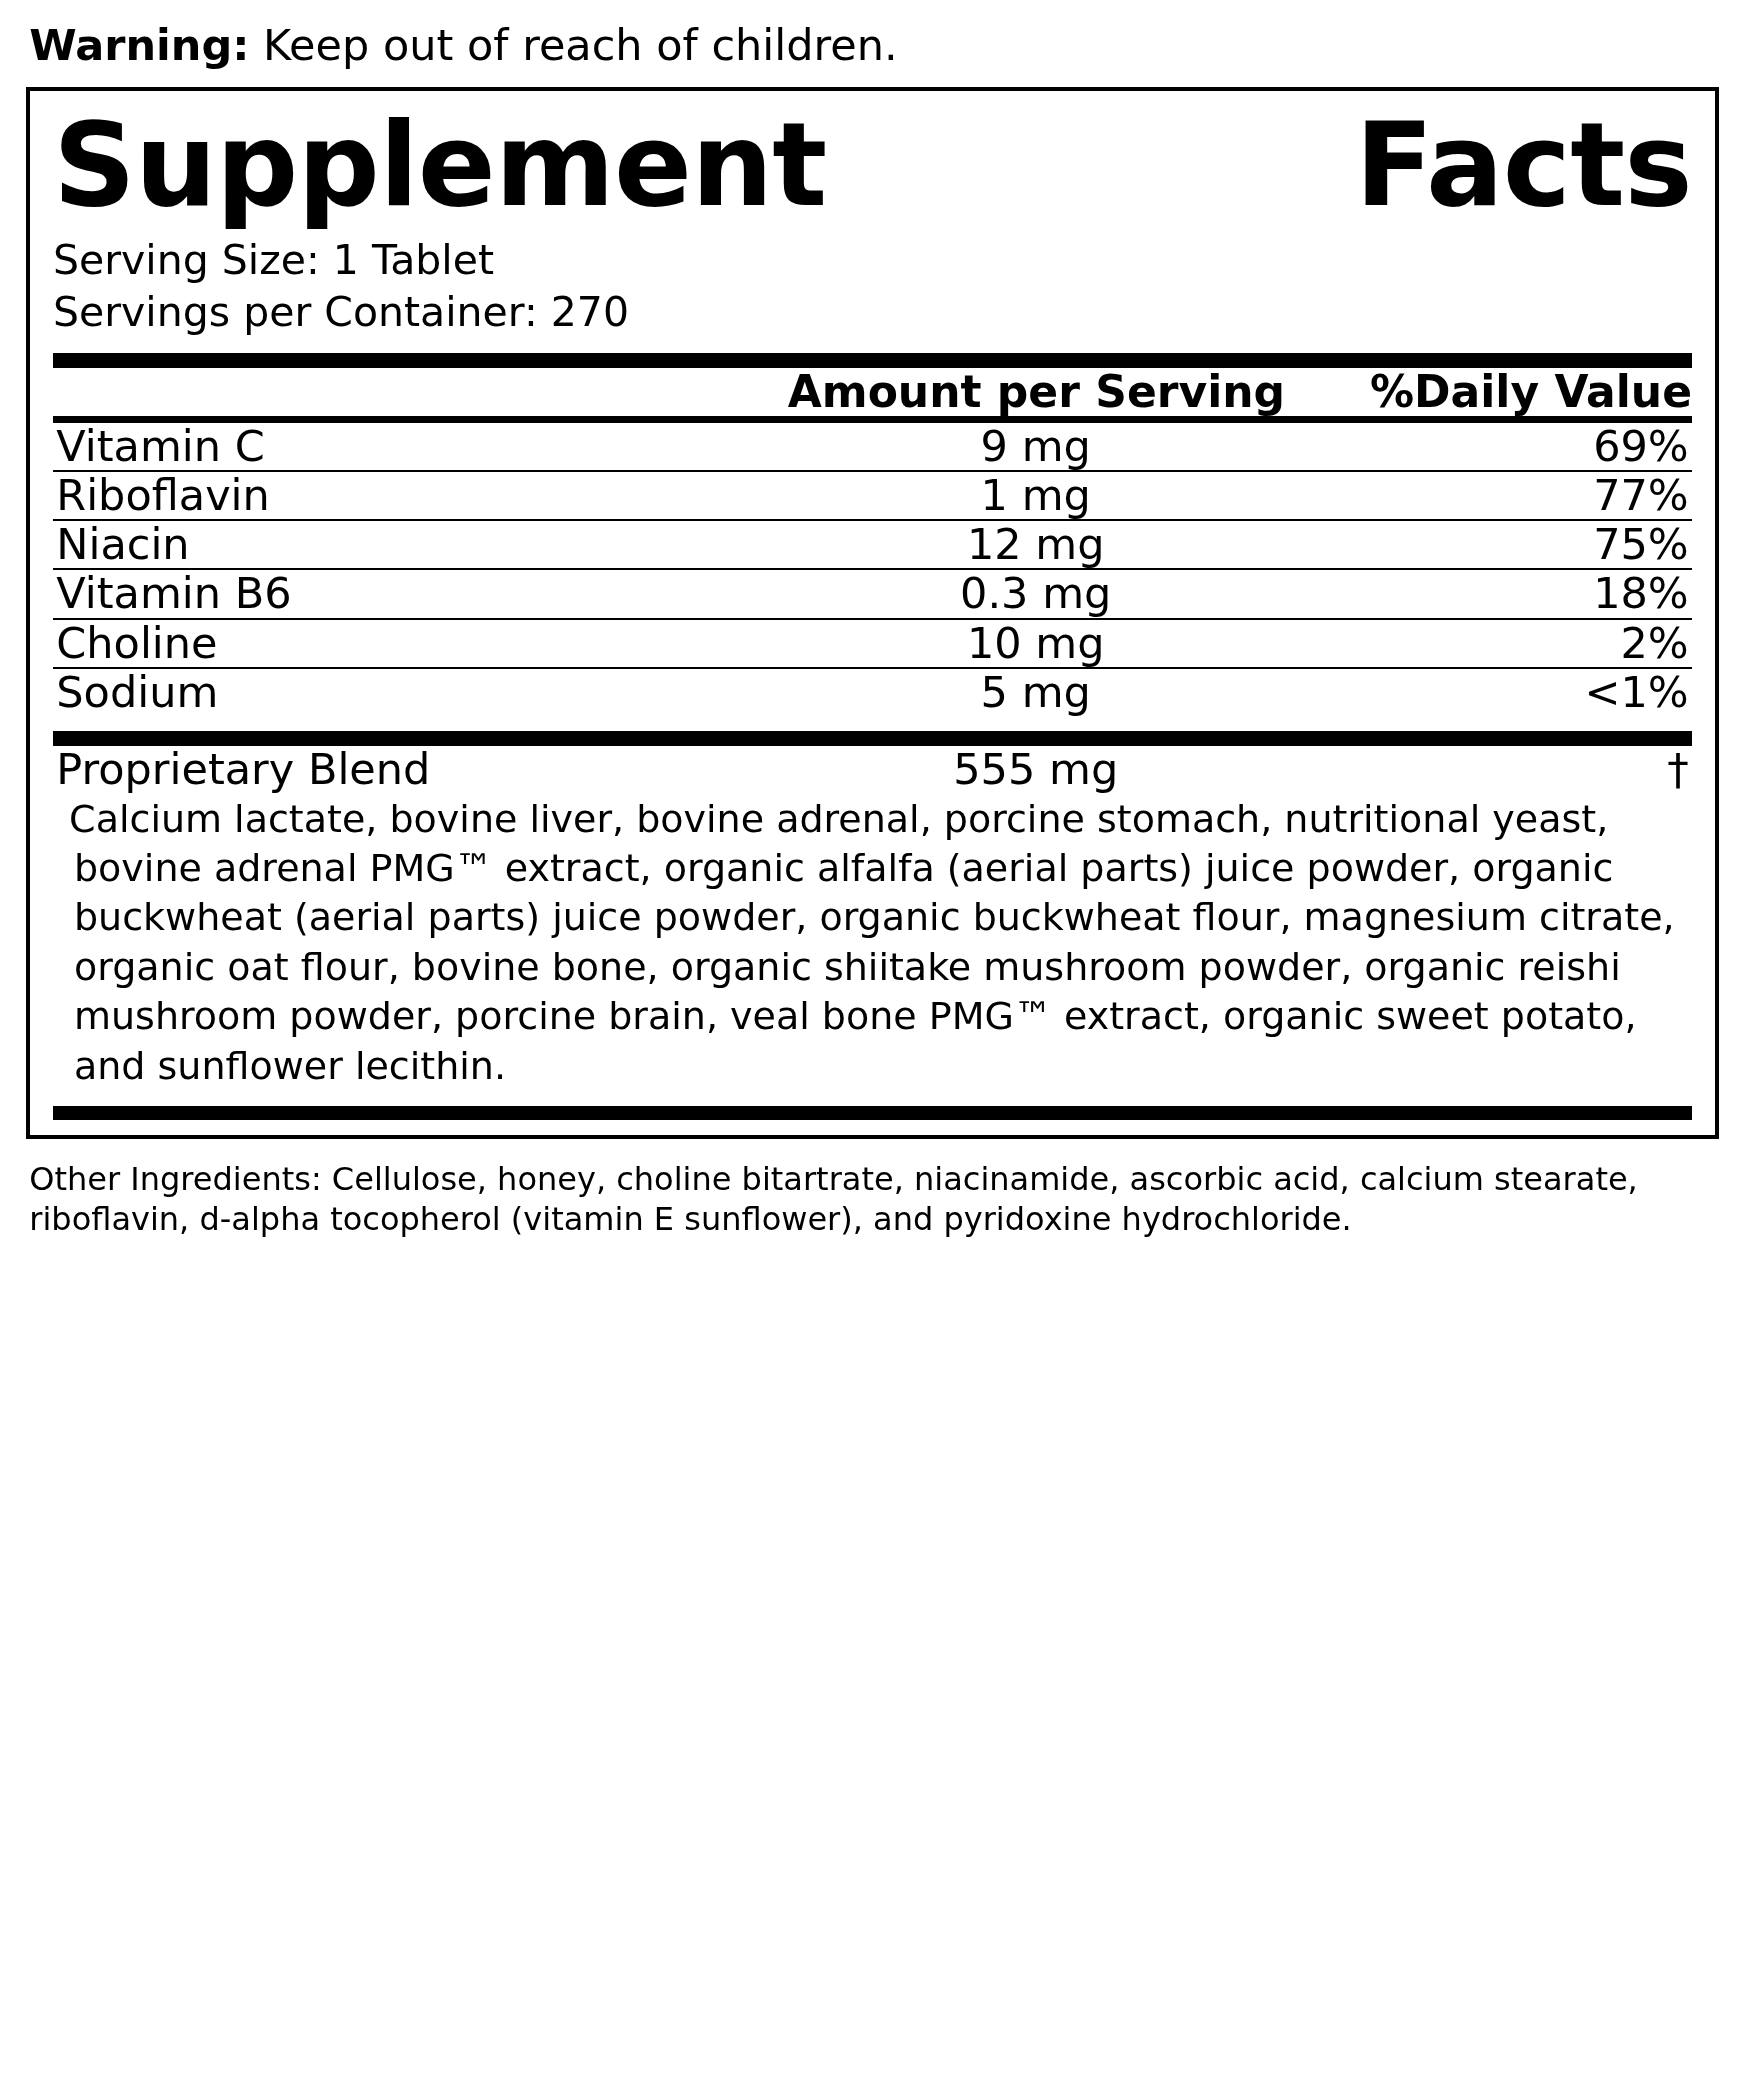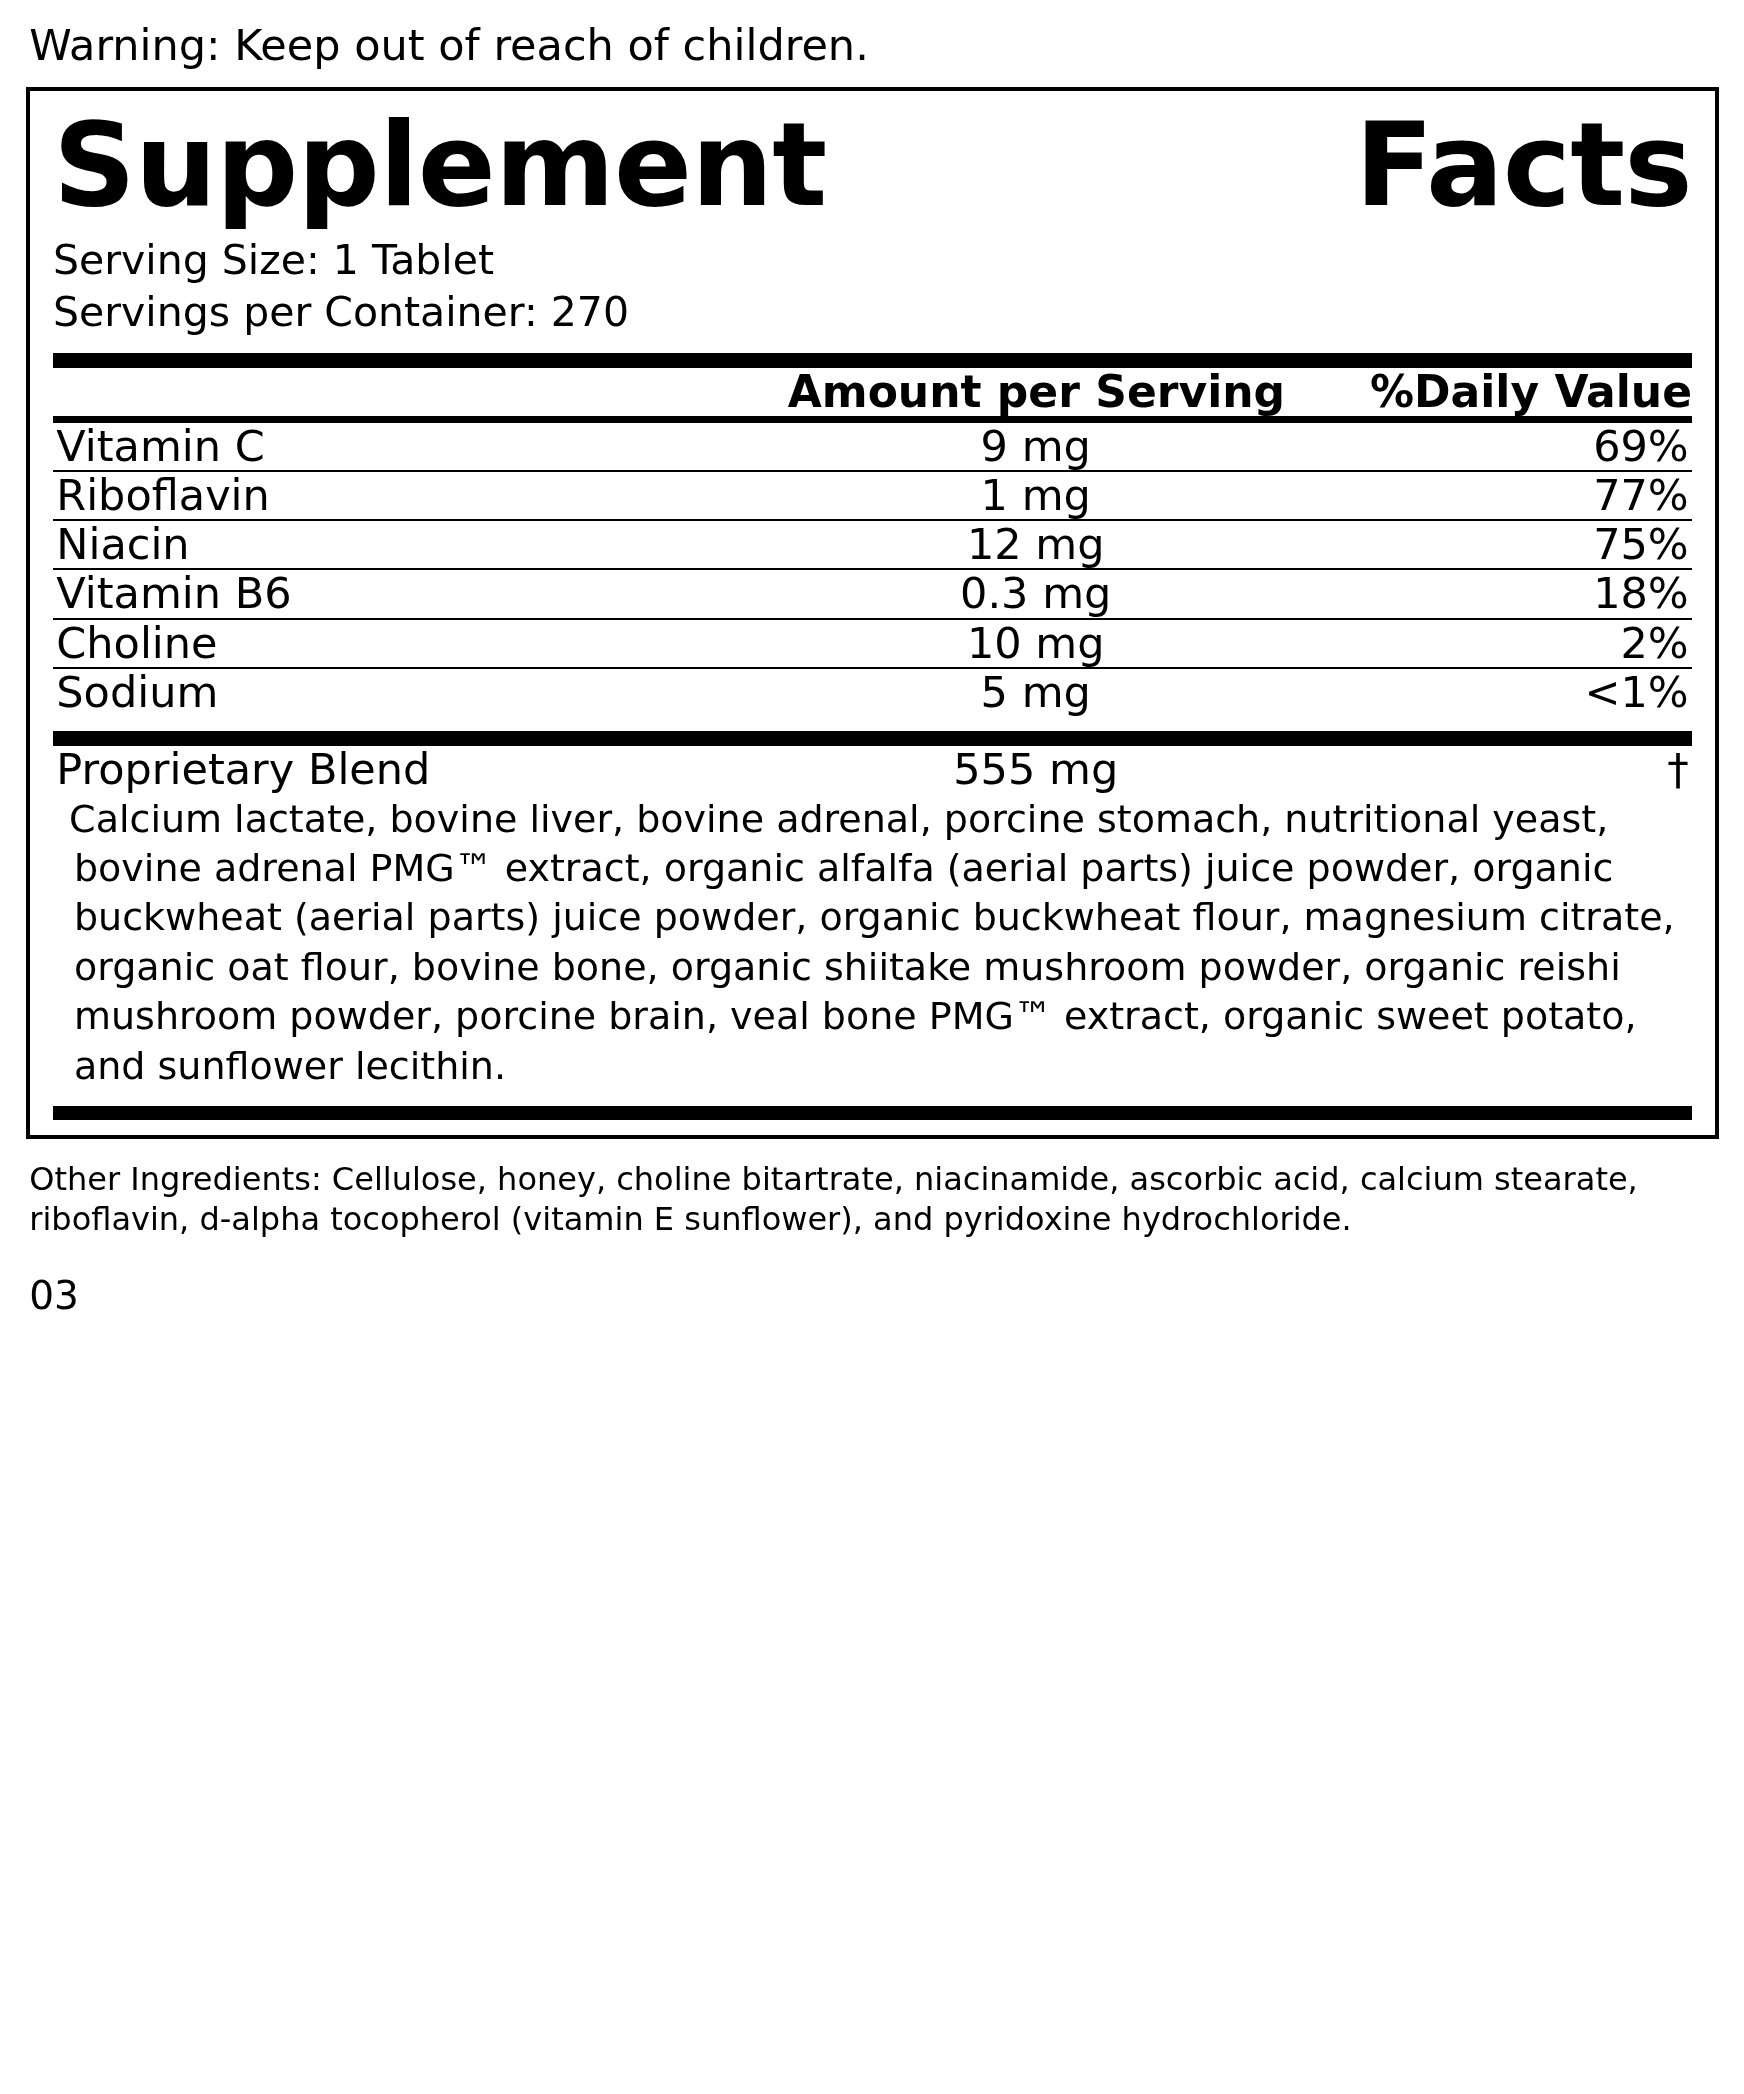--- a/index.html
+++ b/index.html
@@ -22,21 +22,21 @@
   }
 
   
   .warning {
     font-size: 43px;
     line-height: 1.12;
     margin: 0 0 18px 3.3px;
     white-space: nowrap;
   }
   .warning .lead {
-    font-weight: normal;
+    font-weight: bold;
     margin-top: 48px;
   }
 
   
   .panel {
     border: 4.9px solid #000;
     box-sizing: border-box;
     padding: 6.5px 23px 14.7px 23px;
   }
 
@@ -223,16 +223,15 @@
 
     <div class="blend-desc">Calcium lactate, bovine liver, bovine adrenal, porcine stomach, nutritional yeast, bovine adrenal PMG™ extract, organic alfalfa (aerial parts) juice powder, organic buckwheat (aerial parts) juice powder, organic buckwheat flour, magnesium citrate, organic oat flour, bovine bone, organic shiitake mushroom powder, organic reishi mushroom powder, porcine brain, veal bone PMG™ extract, organic sweet potato, and sunflower lecithin.</div>
 
     <div class="rule-thick"></div>
 
 
   </div>
 
   <div class="other-ing">Other Ingredients: Cellulose, honey, choline bitartrate, niacinamide, ascorbic acid, calcium stearate, riboflavin, d-alpha tocopherol (vitamin E sunflower), and pyridoxine hydrochloride.</div>
 
-  <div class="code">03</div>
 
 </div>
 
 
 </body></html>

